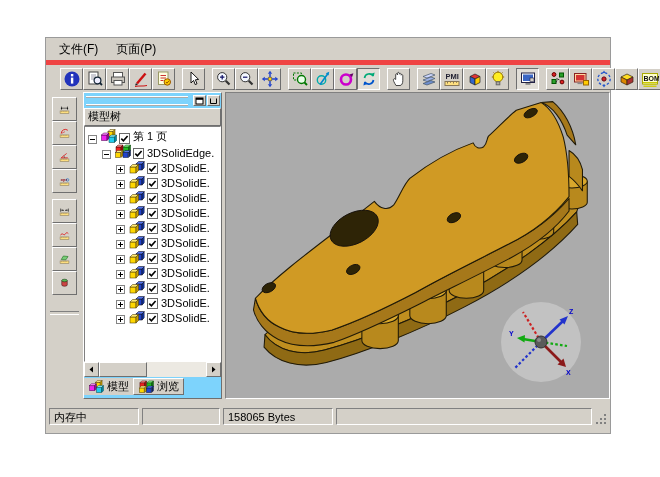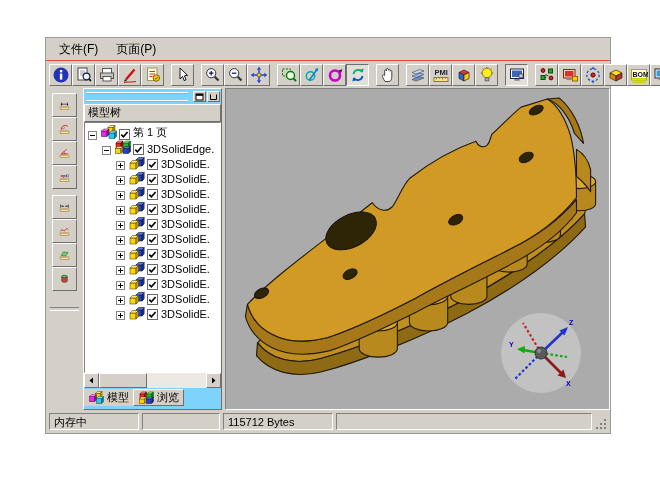--- a/index.html
+++ b/index.html
@@ -7,21 +7,21 @@
        font-family:"Liberation Sans","DejaVu Sans",sans-serif;font-size:12px;color:#000;
        -webkit-font-smoothing:none}
   .window{position:absolute;left:45px;top:37px;width:566px;height:397px;background:#d4d0c8;
           border:1px solid #9a9a9a;display:flex;flex-direction:column;box-sizing:border-box}
   .raised{border-top:1px solid #fff;border-left:1px solid #fff;border-right:1px solid #6f6f6f;border-bottom:1px solid #6f6f6f}
   .sunken{border-top:1px solid #808080;border-left:1px solid #808080;border-right:1px solid #fff;border-bottom:1px solid #fff}
   
   .menubar{height:22px;display:flex;align-items:center;padding-left:4px;flex:none}
   .menu-item{padding:2px 9px;cursor:default}
   
-  .toolbar{height:27px;display:flex;align-items:center;padding-left:3px;flex:none;border-top:1px solid #ef4444}
+  .toolbar{height:27px;display:flex;align-items:center;padding-left:14px;flex:none;border-top:5px solid #ef4444}
   .tbtn{width:23px;height:22px;background:#d4d0c8;display:flex;align-items:center;justify-content:center;
         box-sizing:border-box;flex:none;padding:0}
   .tbtn.pressed{border-top:1px solid #6f6f6f;border-left:1px solid #6f6f6f;border-right:1px solid #fff;border-bottom:1px solid #fff;background:#e2dfd8}
   .tgap{width:7px;flex:none}
   
   .content{flex:1;display:flex;min-height:0}
   .sidecol{width:37px;flex:none;display:flex;flex-direction:column;align-items:center;padding-top:5px}
   .sbtn{width:25px;height:24px;background:#d4d0c8;display:flex;align-items:center;justify-content:center;box-sizing:border-box;flex:none}
   .sgap{height:6px;flex:none}
   .ssep{width:29px;height:2px;margin-top:16px;border-top:1px solid #808080;border-bottom:1px solid #fff}
@@ -49,21 +49,21 @@
   .tab{display:flex;align-items:center;height:17px;padding:0 4px;font-size:11px;gap:3px;box-sizing:border-box}
   .tab .ticon{width:16px;height:14px;margin:0}
   .tab.active{background:#d4d0c8}
   .tab.inactive{background:#d4d0c8;border-top:1px solid #fff;border-left:1px solid #fff;border-right:1px solid #6f6f6f;border-bottom:1px solid #6f6f6f}
   
   .viewport{flex:1;background:#ababab;position:relative;min-width:0;
             border-top:1px solid #808080;border-left:1px solid #808080;border-right:1px solid #fff;border-bottom:1px solid #fff}
   .modelsvg{position:absolute;left:0;top:0;width:100%;height:100%}
   .axisbox{position:absolute;right:26px;bottom:14px;width:84px;height:84px}
   
-  .statusbar{height:23px;flex:none;display:flex;align-items:center;gap:3px;padding:0 3px;box-sizing:border-box}
+  .statusbar{height:34px;flex:none;display:flex;align-items:center;gap:3px;padding:0 3px;box-sizing:border-box}
   .scell{height:17px;line-height:16px;font-size:11px;padding-left:4px;box-sizing:border-box;background:#d4d0c8;overflow:hidden;white-space:nowrap}
   .sc0{width:90px}.sc1{width:78px}.sc2{width:110px}.sc3{flex:1}
   .sgrip{width:12px;height:17px;flex:none;display:flex;align-items:flex-end;justify-content:flex-end}
   svg{display:block}
 </style>
 </head>
 <body>
 
 <svg width="0" height="0" style="position:absolute" aria-hidden="true">
   <defs>
@@ -670,21 +670,21 @@
         <text x="70" y="14" font-size="7" font-weight="bold" fill="#0000cc">Z</text>
         <text x="67" y="75" font-size="7" font-weight="bold" fill="#0000cc">X</text>
         <text x="10" y="36" font-size="7" font-weight="bold" fill="#0000cc">Y</text>
       </svg>
     </div>
   </div>
 
   <div class="statusbar">
     <span class="scell sunken sc0">内存中</span>
     <span class="scell sunken sc1"></span>
-    <span class="scell sunken sc2">115712 Bytes</span>
+    <span class="scell sunken sc2">158065 Bytes</span>
     <span class="scell sunken sc3"></span>
     <span class="sgrip">
         <svg width="11" height="11" viewBox="0 0 11 11">
           <g fill="#808080">
             <rect x="8" y="8" width="2" height="2"></rect>
             <rect x="8" y="4" width="2" height="2"></rect>
             <rect x="8" y="0" width="2" height="2"></rect>
             <rect x="4" y="8" width="2" height="2"></rect>
             <rect x="4" y="4" width="2" height="2"></rect>
             <rect x="0" y="8" width="2" height="2"></rect>

